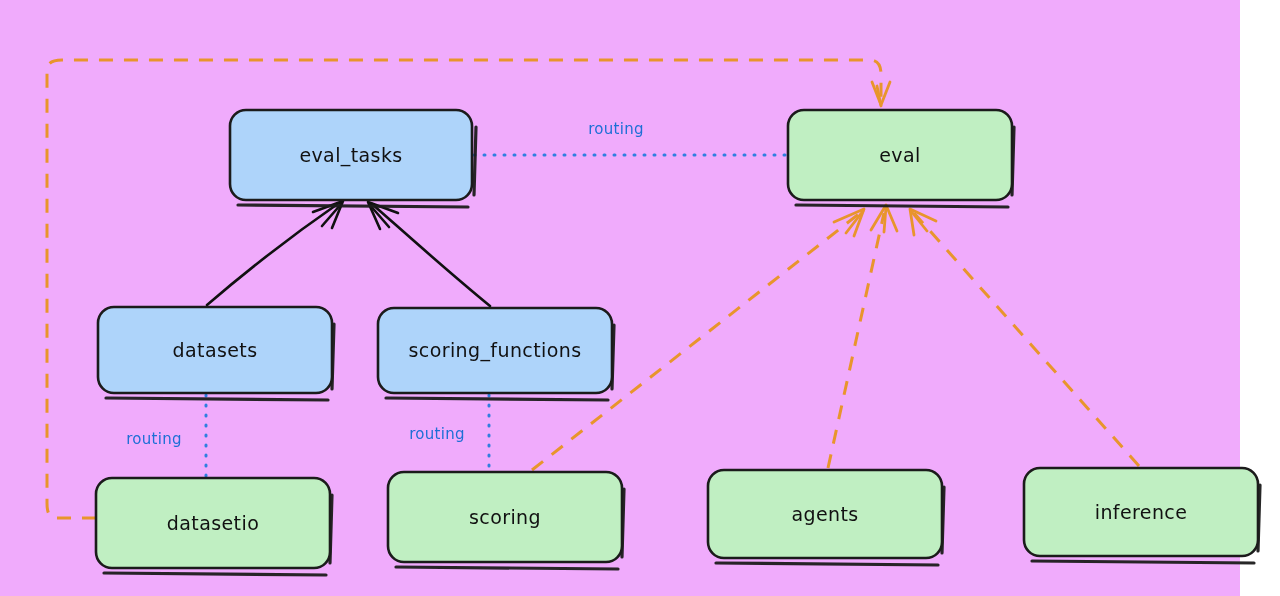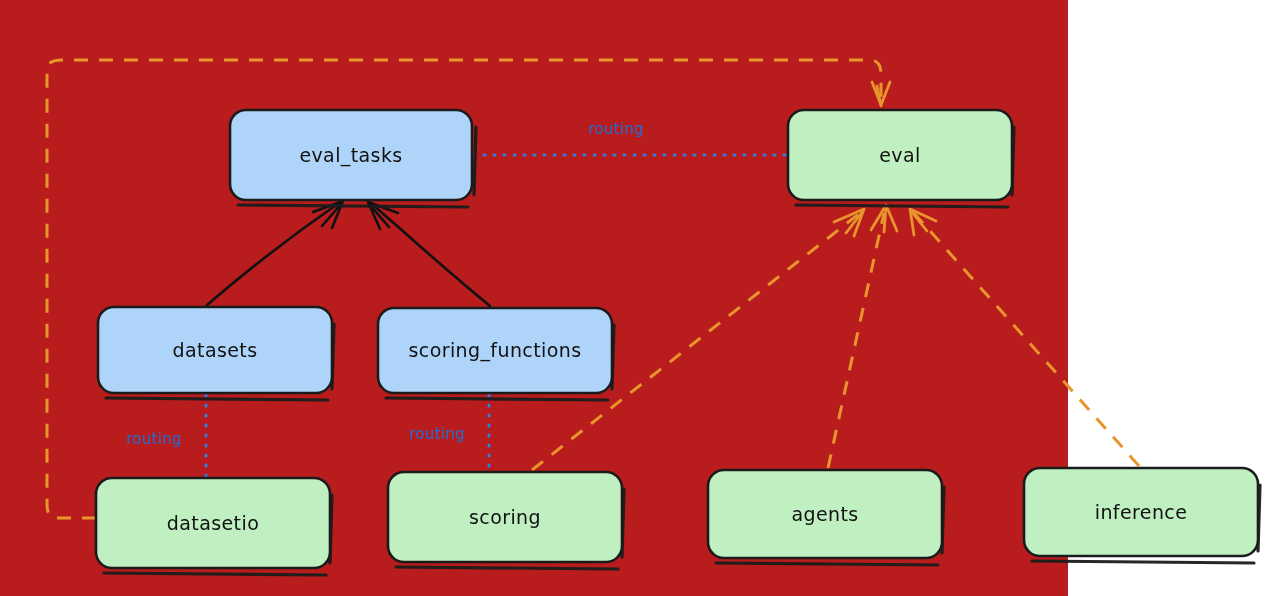--- a/index.html
+++ b/index.html
@@ -9,23 +9,23 @@
     background: #ffffff;
   }
   body {
     width: 1280px;
     height: 596px;
     overflow: hidden;
     font-family: "DejaVu Sans", sans-serif;
   }
   #canvas {
     position: relative;
-    width: 1068px;
+    width: 1240px;
     height: 596px;
-    background: #b91c1c;
+    background: #f0abfc;
   }
   svg.diagram {
     position: absolute;
     left: 0;
     top: 0;
     width: 1280px;
     height: 596px;
   }
   .node-label {
     font-family: "DejaVu Sans", sans-serif;

